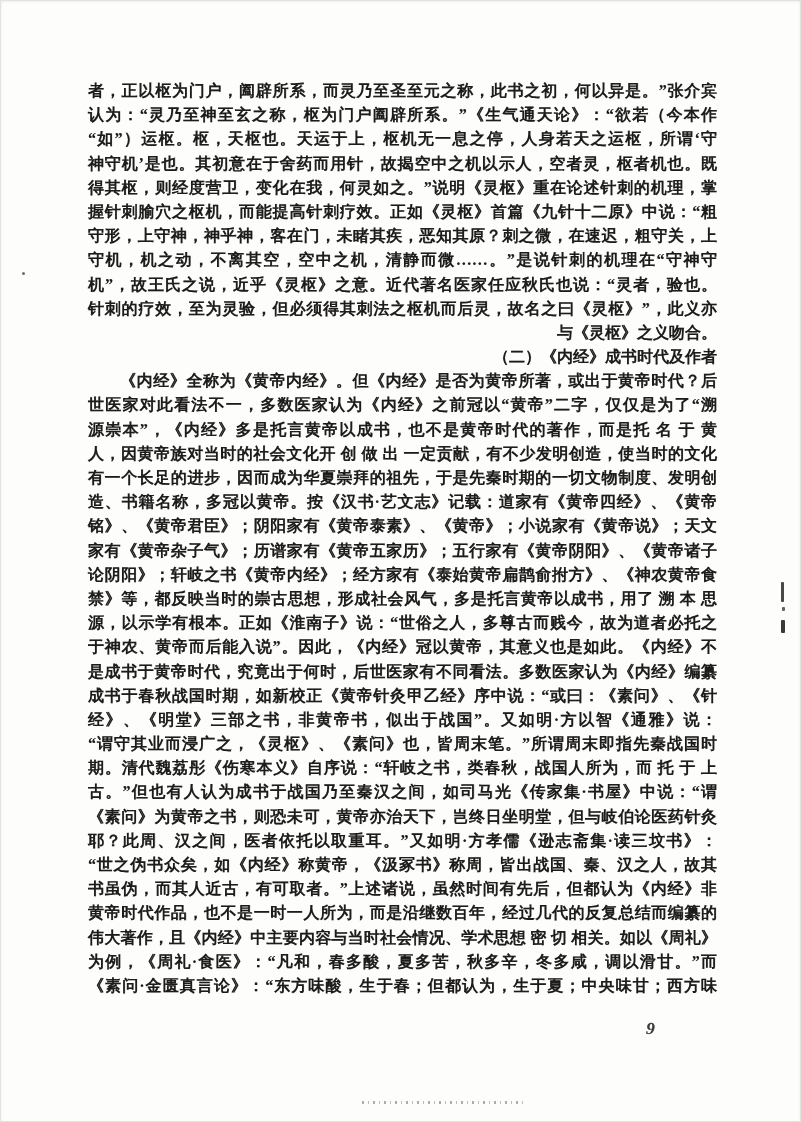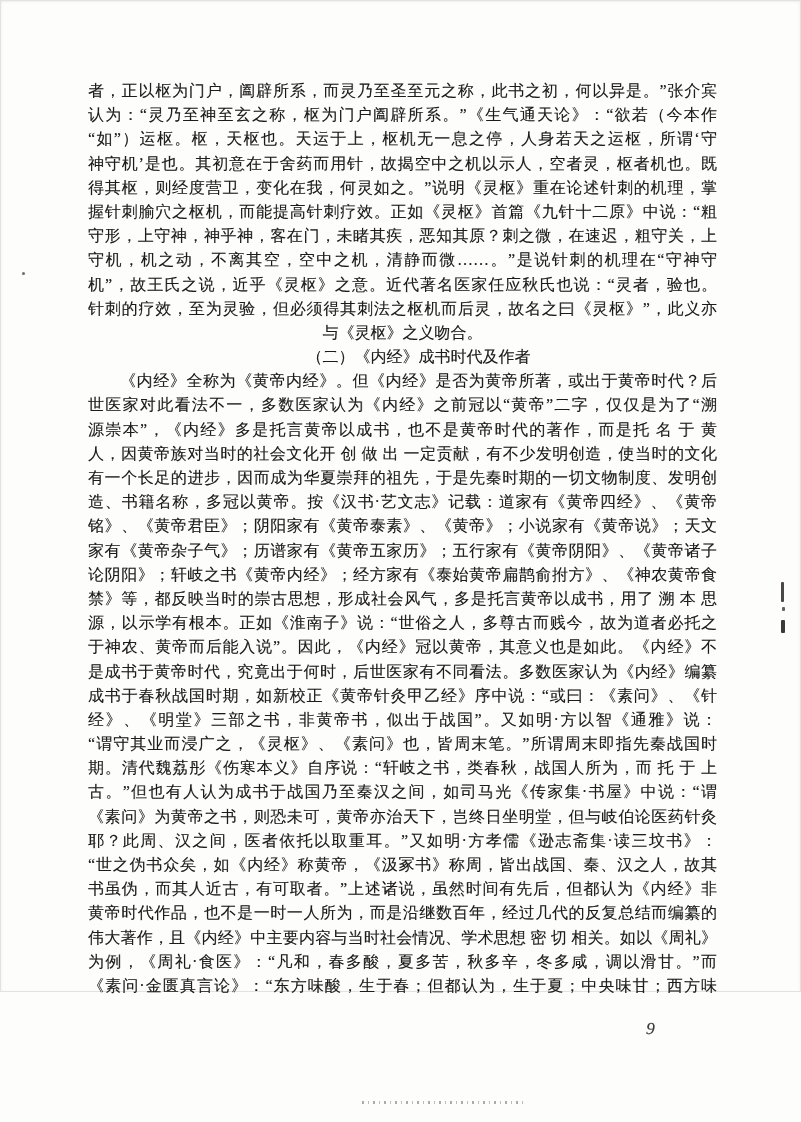--- a/index.html
+++ b/index.html
@@ -6,34 +6,35 @@
     --ink:#1d1c1a;
     --paper:#fdfdfc;
   }
   html,body{margin:0;padding:0;}
   body{
     width:801px;height:1122px;position:relative;overflow:hidden;
     background:var(--paper);
     font-family:"Liberation Serif","DejaVu Serif",serif;
   }
   .scan-page{
-    position:absolute;left:0;top:0;width:801px;height:992px;
+    position:absolute;left:0;top:0;width:801px;height:1122px;
     background:var(--paper);
     box-shadow:inset 0 0 0 1px #e3e2de, inset 0 2px 3px rgba(0,0,0,0.05),
                inset -2px 0 3px rgba(0,0,0,0.03), inset 2px 0 3px rgba(0,0,0,0.03);
+    font-weight:bold;
   }
   .text-block{
     position:absolute;left:88px;top:79px;width:629px;
     color:var(--ink);
     font-size:16px;
     text-shadow:0.3px 0.3px 0 rgba(20,20,20,0.35);
   }
   .line{
     height:24.2px;line-height:24.2px;white-space:nowrap;
-    text-align:center;
+    text-align:right;
   }
   .line.j{
     white-space:normal;
     text-align:justify;
     text-align-last:justify;
     text-justify:inter-ideograph;
   }
   .line.ind{text-indent:2em;}
   .page-number{
     position:absolute;left:646px;top:1019px;

